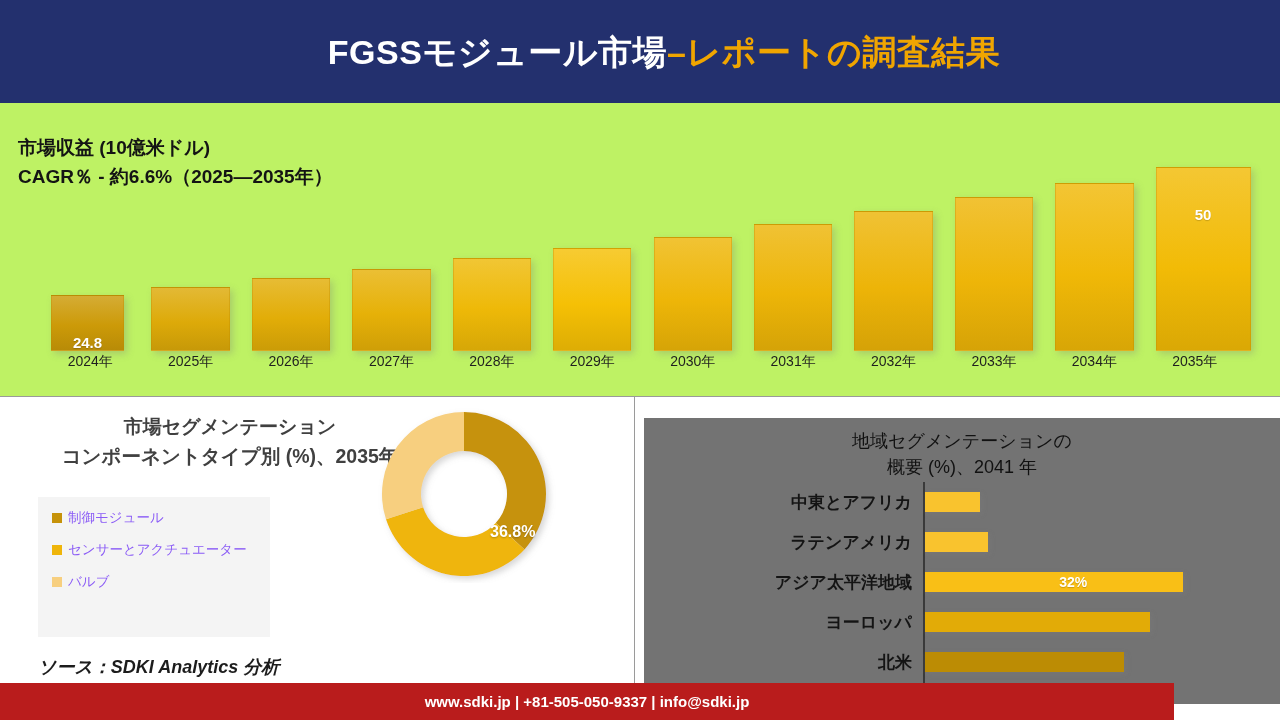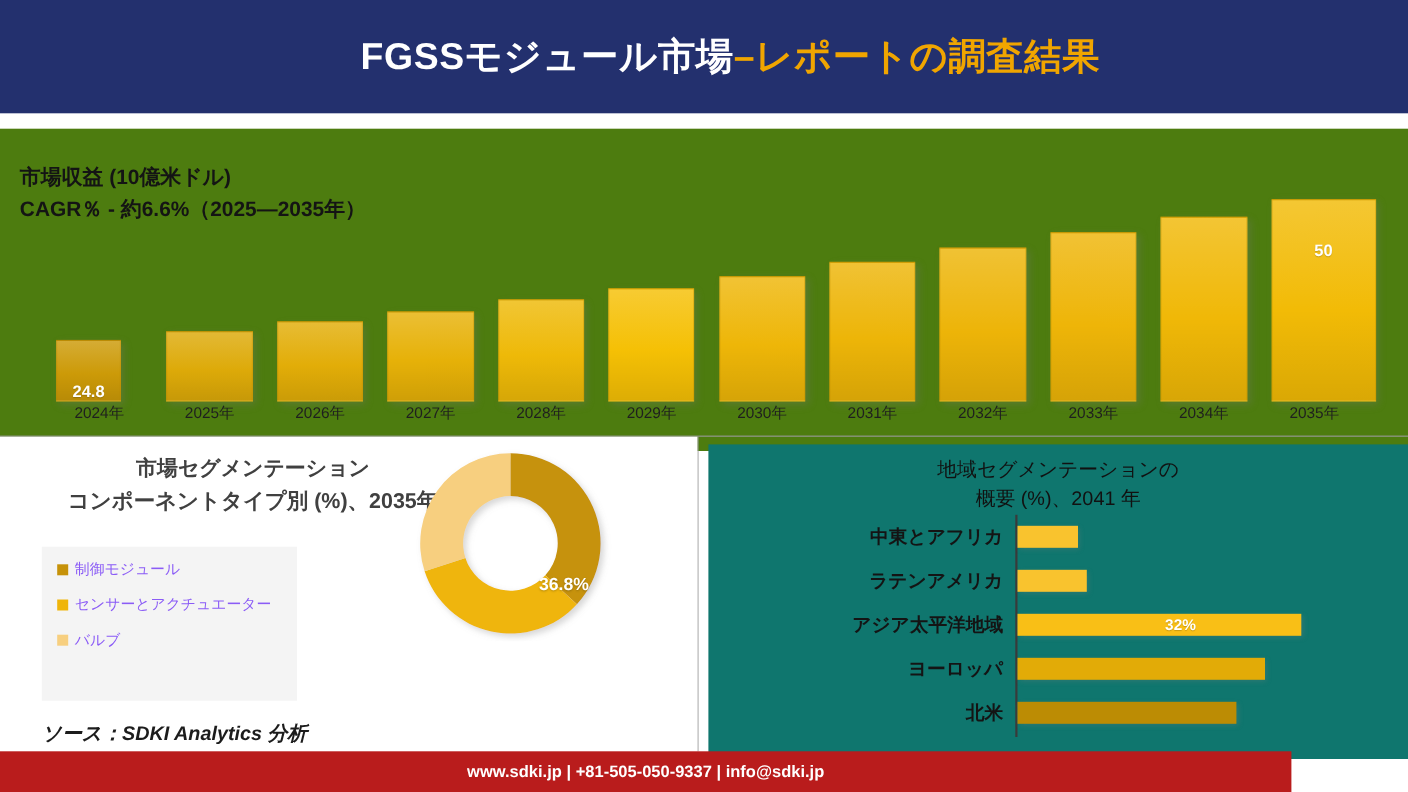--- a/index.html
+++ b/index.html
@@ -44,22 +44,21 @@
   #header-title .t-main { color: #ffffff; }
   #header-title .t-accent { color: #f0a500; }
 
   
   #top-section {
     position: absolute;
     left: 0;
     top: 103px;
     width: 1280px;
     height: 293px;
-    background: #4d7c0f;
-    margin-top: 14px;
+    background: #bef264;
   }
   #captions {
     position: absolute;
     left: 18px;
     top: 30px;
     line-height: 1.55;
   }
   .caption-line {
     font-size: 19px;
     font-weight: bold;
@@ -210,24 +209,24 @@
     font-weight: bold;
     font-style: italic;
     color: #1c1c1c;
     white-space: nowrap;
   }
 
   
   #region-panel {
     position: absolute;
     left: 644px;
-    top: 404px;
+    top: 418px;
     width: 636px;
     height: 286px;
-    background: #0f766e;
+    background: #737373;
   }
   #region-title {
     position: absolute;
     left: 0;
     top: 10px;
     width: 636px;
     text-align: center;
     line-height: 1.45;
   }
   .region-title-line {
@@ -318,21 +317,21 @@
 
   <div id="top-section">
 
     <div id="captions">
       <div class="caption-line">市場収益 (10億米ドル)</div>
       <div class="caption-line">CAGR％ - 約6.6%（2025―2035年）</div>
     </div>
 
     <div id="column-chart">
         <div class="col-slot" style="left: 0px; width: 100.417px;">
-          <div class="col-bar" style="height: 56px; width: 59px; left: 11px; background: linear-gradient(rgb(213, 172, 52) 0%, rgb(204, 154, 8) 55%, rgb(184, 139, 7) 100%); text-decoration: underline;">
+          <div class="col-bar" style="height: 56px; width: 73px; left: 11px; background: linear-gradient(rgb(213, 172, 52) 0%, rgb(204, 154, 8) 55%, rgb(184, 139, 7) 100%); text-decoration: underline;">
             <div class="col-value">24.8</div>
           </div>
           <div class="col-label">2024年</div>
         </div>
         <div class="col-slot" style="left: 100.417px; width: 100.417px;">
           <div class="col-bar" style="height: 64.127px; width: 78.4167px; left: 11px; background: linear-gradient(rgb(227, 185, 53) 0%, rgb(221, 170, 9) 55%, rgb(199, 153, 8) 100%);"></div>
           <div class="col-label">2025年</div>
         </div>
         <div class="col-slot" style="left: 200.833px; width: 100.417px;">
           <div class="col-bar" style="height: 72.7619px; width: 78.4167px; left: 11px; background: linear-gradient(rgb(231, 188, 52) 0%, rgb(226, 173, 8) 55%, rgb(203, 156, 7) 100%);"></div>

